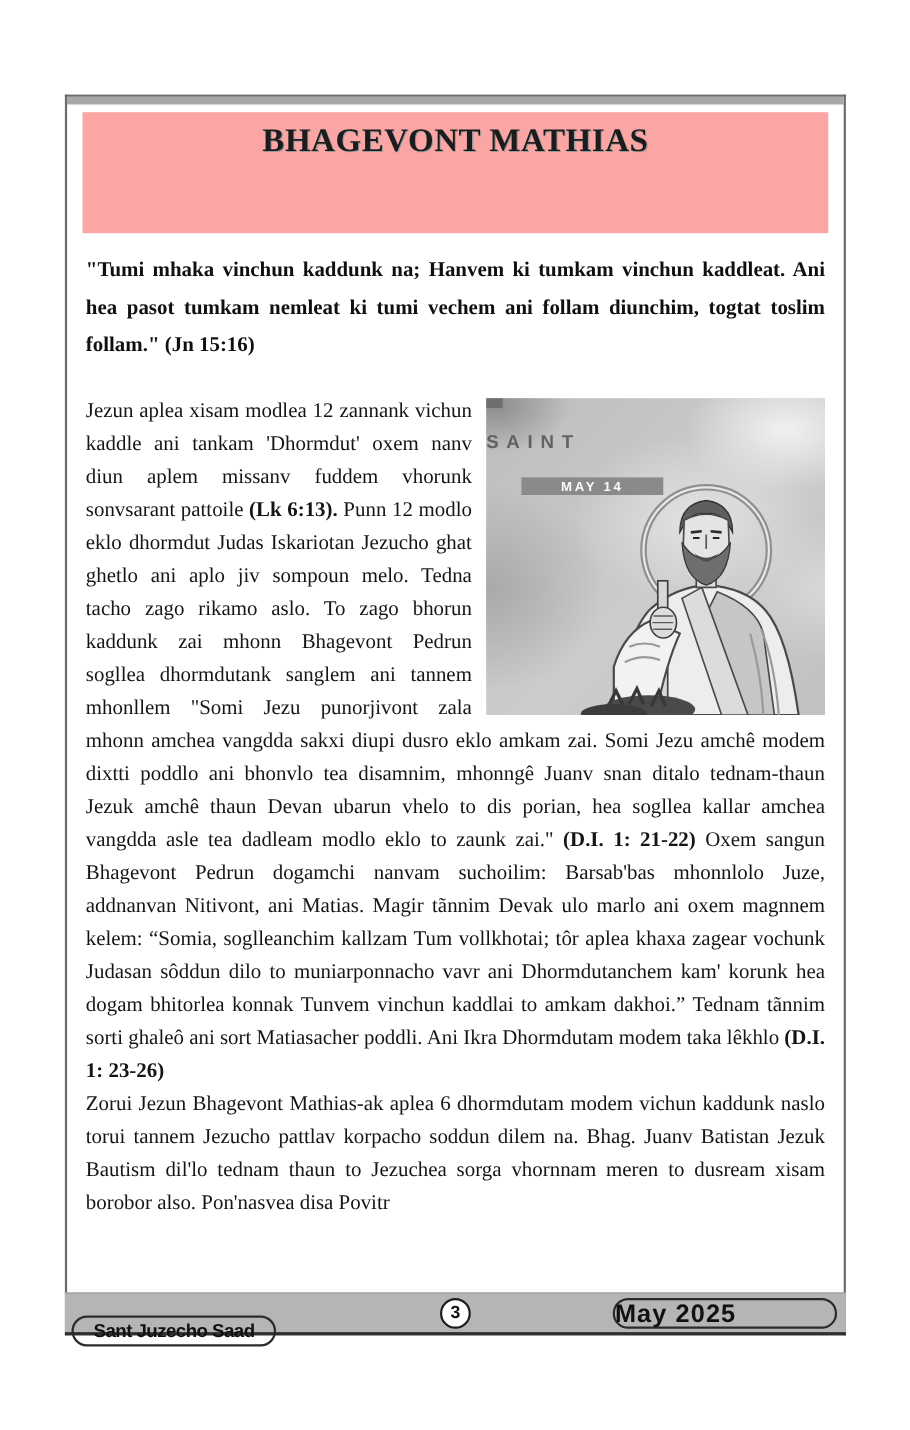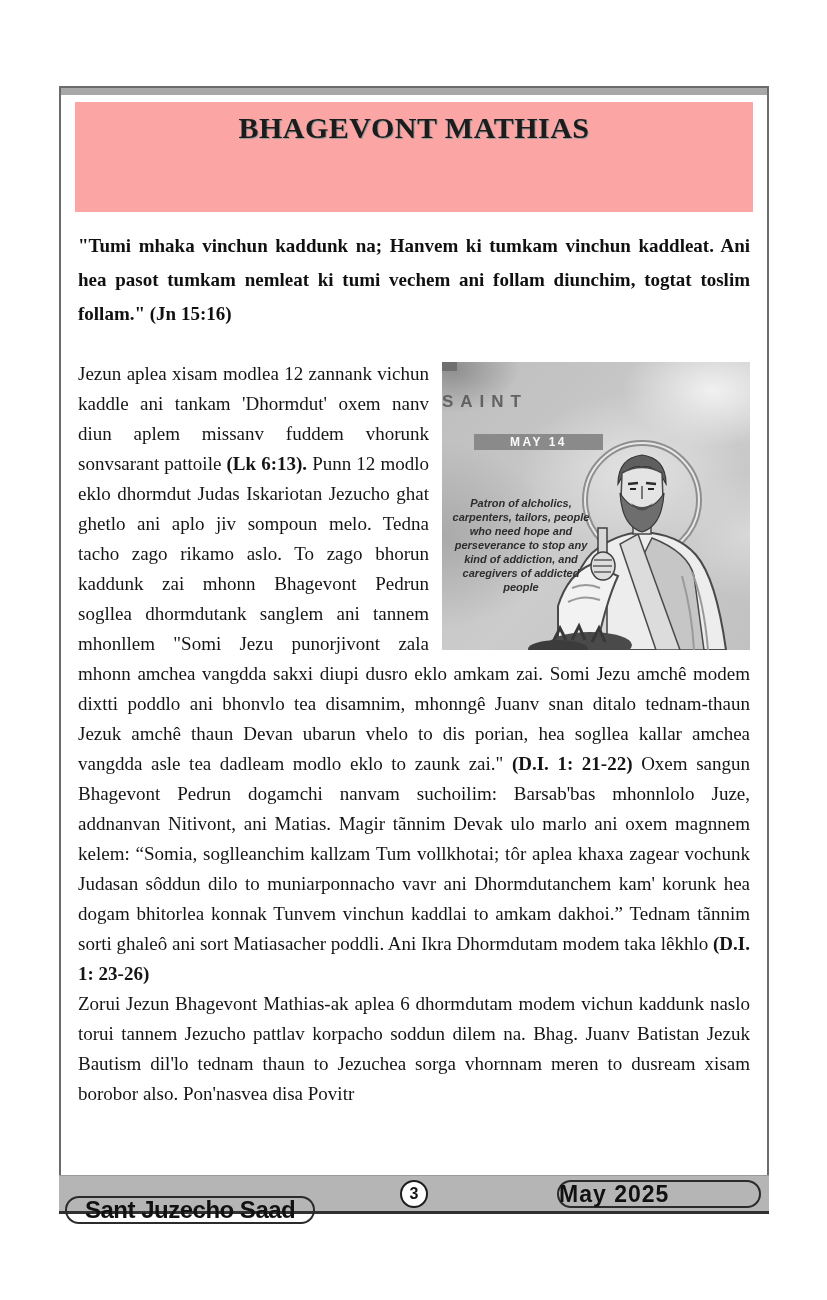--- a/index.html
+++ b/index.html
@@ -74,21 +74,21 @@
   .footer{
     position:absolute;left:-2px;right:-2px;bottom:0;height:35px;
     background:#b5b5b5;border-bottom:3px solid #303030;border-top:1px solid #9a9a9a;
     display:flex;align-items:center;justify-content:space-between;
   }
   .pill{
     box-sizing:border-box;border:2px solid #2b2b2b;border-radius:999px;
     height:28px;line-height:24px;color:#111;
     font-family:"Liberation Sans",sans-serif;font-weight:700;
   }
-  .pill-left{margin-left:6px;padding:0 18px;font-size:24px;letter-spacing:-0.5px;margin-top:32px;}
+  .pill-left{margin-left:6px;padding:0 18px;font-size:17px;letter-spacing:-0.5px;margin-top:32px;}
   .pill-right{margin-right:8px;width:204px;font-size:23px;letter-spacing:1px;}
   .page-circle{
     position:absolute;left:50%;transform:translateX(-50%);
     width:24px;height:24px;border-radius:50%;background:#ffffff;
     border:2px solid #1d1d1d;text-align:center;line-height:24px;
     font-family:"Liberation Sans",sans-serif;font-weight:700;font-size:16px;color:#111;
   }
 </style>
 </head>
 <body>
@@ -137,21 +137,20 @@
 
         <path d="M178 131 Q180 164 200 170 Q220 164 222 131 Q213 146 200 146 Q187 146 178 131 Z" fill="#6e6e6e" stroke="#393939" stroke-width="1.2"></path>
         <path d="M189 141 Q200 149 211 141 Q200 156 189 141 Z" fill="#4d4d4d"></path>
 
         <ellipse cx="148" cy="283" rx="42" ry="13" fill="#4a4a4a"></ellipse>
         <ellipse cx="116" cy="287" rx="30" ry="9" fill="#3c3c3c"></ellipse>
         <path d="M112 278 L118 266 L124 278 M130 278 L137 264 L143 278 M150 280 L157 266 L163 280" fill="none" stroke="#383838" stroke-width="3"></path>
       </svg>
       <div class="si-label-saint">SAINT</div>
       <div class="si-banner">MAY 14</div>
-      <div class="si-patron">Patron of alcholics, carpenters, tailors, people who need hope and perseverance to stop any kind of addiction, and caregivers of addicted people</div>
     </div>
 
     <p class="para"><span>Jezun aplea xisam modlea 12 zannank vichun kaddle ani tankam 'Dhormdut' oxem nanv diun aplem missanv fuddem vhorunk sonvsarant pattoile </span><span class="b">(Lk 6:13).</span><span> Punn 12 modlo eklo dhormdut Judas Iskariotan Jezucho ghat ghetlo ani aplo jiv sompoun melo. Tedna tacho zago rikamo aslo. To zago bhorun kaddunk zai mhonn Bhagevont Pedrun sogllea dhormdutank sanglem ani tannem mhonllem "Somi Jezu punorjivont zala mhonn amchea vangdda sakxi diupi dusro eklo amkam zai. Somi Jezu amchê modem dixtti poddlo ani bhonvlo tea disamnim, mhonngê Juanv snan ditalo tednam-thaun Jezuk amchê thaun Devan ubarun vhelo to dis porian, hea sogllea kallar amchea vangdda asle tea dadleam modlo eklo to zaunk zai." </span><span class="b">(D.I. 1: 21-22)</span><span> Oxem sangun Bhagevont Pedrun dogamchi nanvam suchoilim: Barsab'bas mhonnlolo Juze, addnanvan Nitivont, ani Matias. Magir tãnnim Devak ulo marlo ani oxem magnnem kelem: “Somia, soglleanchim kallzam Tum vollkhotai; tôr aplea khaxa zagear vochunk Judasan sôddun dilo to muniarponnacho vavr ani Dhormdutanchem kam' korunk hea dogam bhitorlea konnak Tunvem vinchun kaddlai to amkam dakhoi.” Tednam tãnnim sorti ghaleô ani sort Matiasacher poddli. Ani Ikra Dhormdutam modem taka lêkhlo </span><span class="b">(D.I. 1: 23-26)</span></p>
     <p class="para">Zorui Jezun Bhagevont Mathias-ak aplea 6 dhormdutam modem vichun kaddunk naslo torui tannem Jezucho pattlav korpacho soddun dilem na. Bhag. Juanv Batistan Jezuk Bautism dil'lo tednam thaun to Jezuchea sorga vhornnam meren to dusream xisam borobor also. Pon'nasvea disa Povitr</p>
   </div>
 
   <div class="footer">
     <div class="pill pill-left">Sant Juzecho Saad</div>
     <div class="page-circle">3</div>
     <div class="pill pill-right">May 2025</div>

